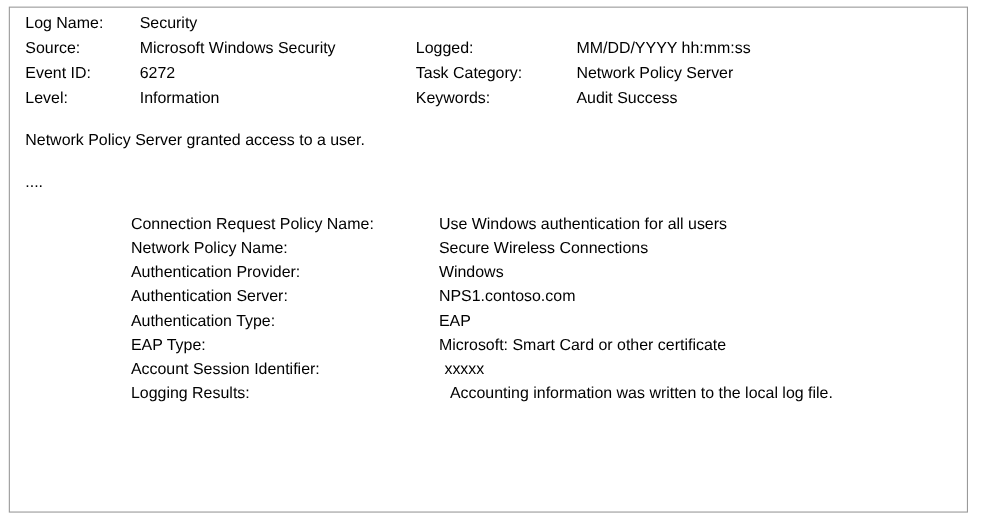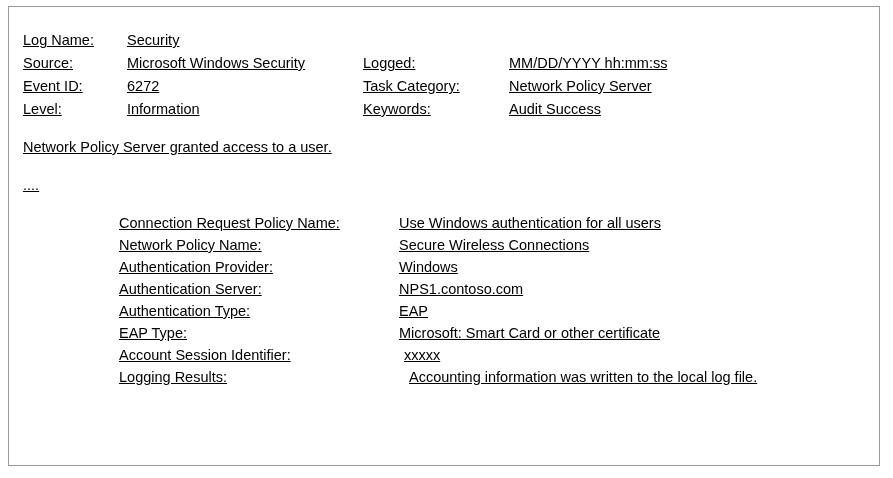--- a/index.html
+++ b/index.html
@@ -20,34 +20,33 @@
     top: 6px;
     width: 872px;
     height: 460px;
     border: 1px solid #9a9a9a;
     box-sizing: border-box;
     background: #ffffff;
   }
   .content {
     position: absolute;
     left: 14px;
-    top: 22px;
+    top: 3px;
     right: 8px;
-    text-decoration: underline;
   }
   .hdr-row {
     display: flex;
     align-items: baseline;
     font-size: 14.5px;
     line-height: 23px;
     white-space: pre;
   }
   .hdr-label-1 { width: 104px; flex: 0 0 104px; }
   .hdr-value-1 { flex: 0 0 236px; }
-  .hdr-label-2 { flex: 0 0 134px; }
+  .hdr-label-2 { flex: 0 0 134px; margin-left: 15px; }
   .hdr-value-2 { flex: 0 0 auto; margin-left: 12px; }
   .spacer-sm { height: 15px; }
   .para {
     font-size: 14.5px;
     line-height: 23px;
     white-space: pre;
   }
   .section-title {
     font-size: 14.5px;
     line-height: 23px;

